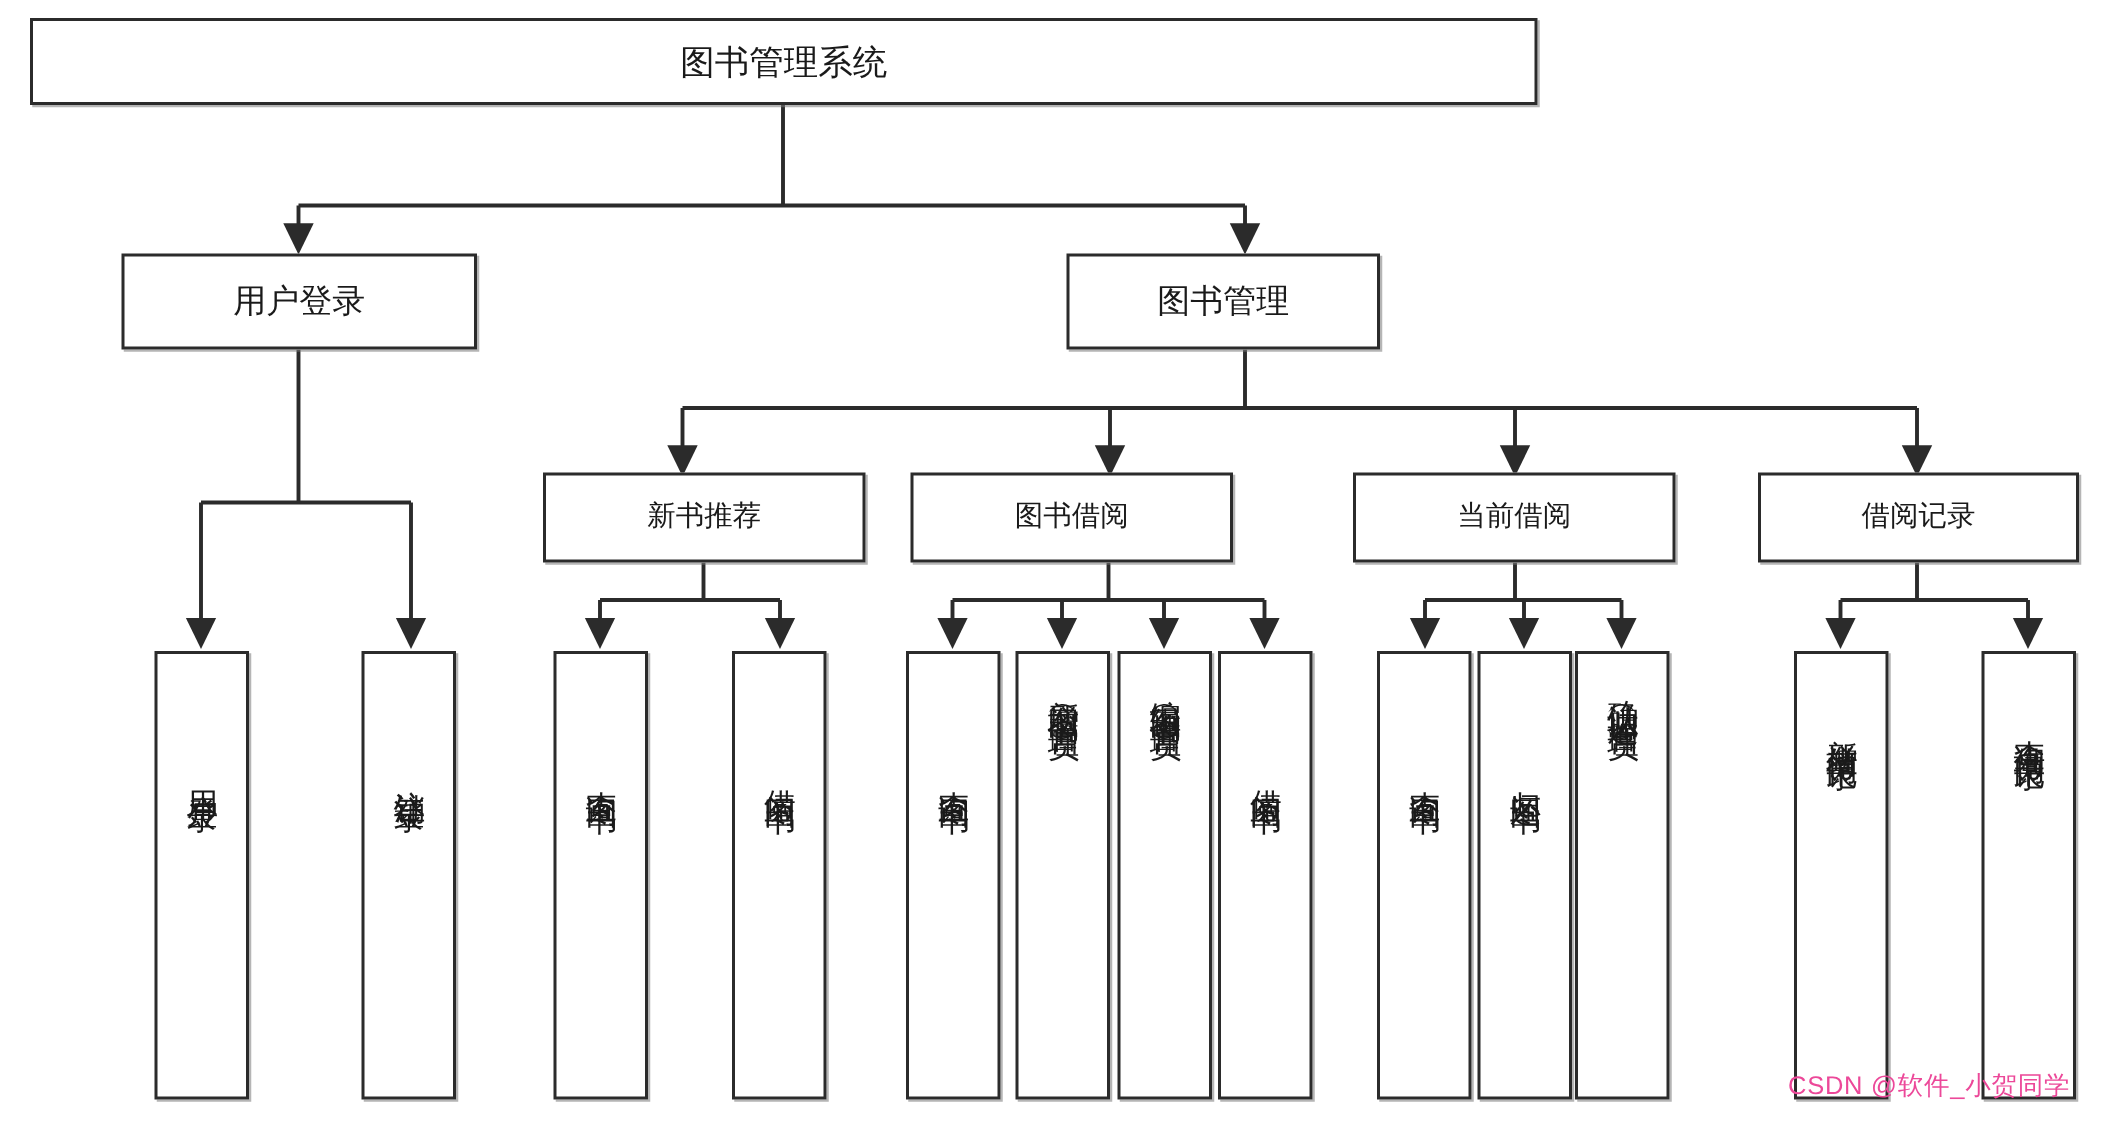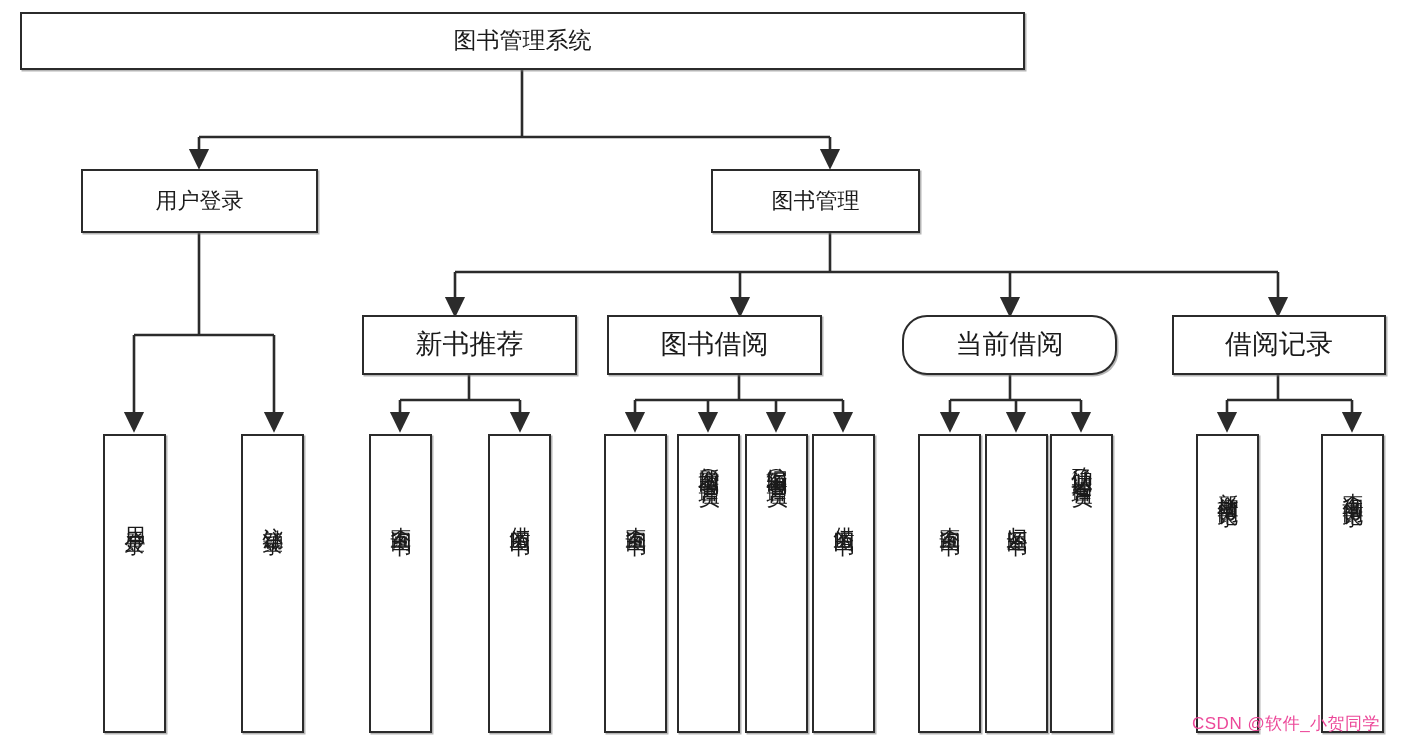--- a/index.html
+++ b/index.html
@@ -35,30 +35,29 @@
     display: flex;
     align-items: center;
     justify-content: center;
     color: #1a1a1a;
   }
   .node .node-label {
     display: block;
     text-align: right;
     line-height: 1.08;
     white-space: nowrap;
-    font-family: Liberation Serif, serif;
   }
   .node-root .node-label {
     font-size: 23px;
   }
   .node-l2 .node-label {
     font-size: 22px;
   }
   .node-l3 .node-label {
-    font-size: 27px;
+    font-size: 19px;
   }
   .node-leaf {
     align-items: flex-start;
     justify-content: center;
     padding-top: 6px;
   }
   .node-leaf .node-label {
     writing-mode: vertical-rl;
     text-orientation: upright;
     font-size: 21px;
@@ -165,21 +164,21 @@
   </div>
 
   <div class="node node-l3" style="left:362px; top:315px; width:215px; height:60px;">
     <span class="node-label">新书推荐</span>
   </div>
 
   <div class="node node-l3" style="left:607px; top:315px; width:215px; height:60px;">
     <span class="node-label">图书借阅</span>
   </div>
 
-  <div class="node node-l3" style="left:902px; top:315px; width:215px; height:60px;border-radius:25px;">
+  <div class="node node-l3" style="left:902px; top:315px; width:215px; height:60px;">
     <span class="node-label">当前借阅</span>
   </div>
 
   <div class="node node-l3" style="left:1172px; top:315px; width:214px; height:60px;">
     <span class="node-label">借阅记录</span>
   </div>
 
   <div class="node node-leaf leaf-mid" style="left:103px; top:434px; width:63px; height:299px;">
     <span class="node-label">用户登录</span>
   </div>

